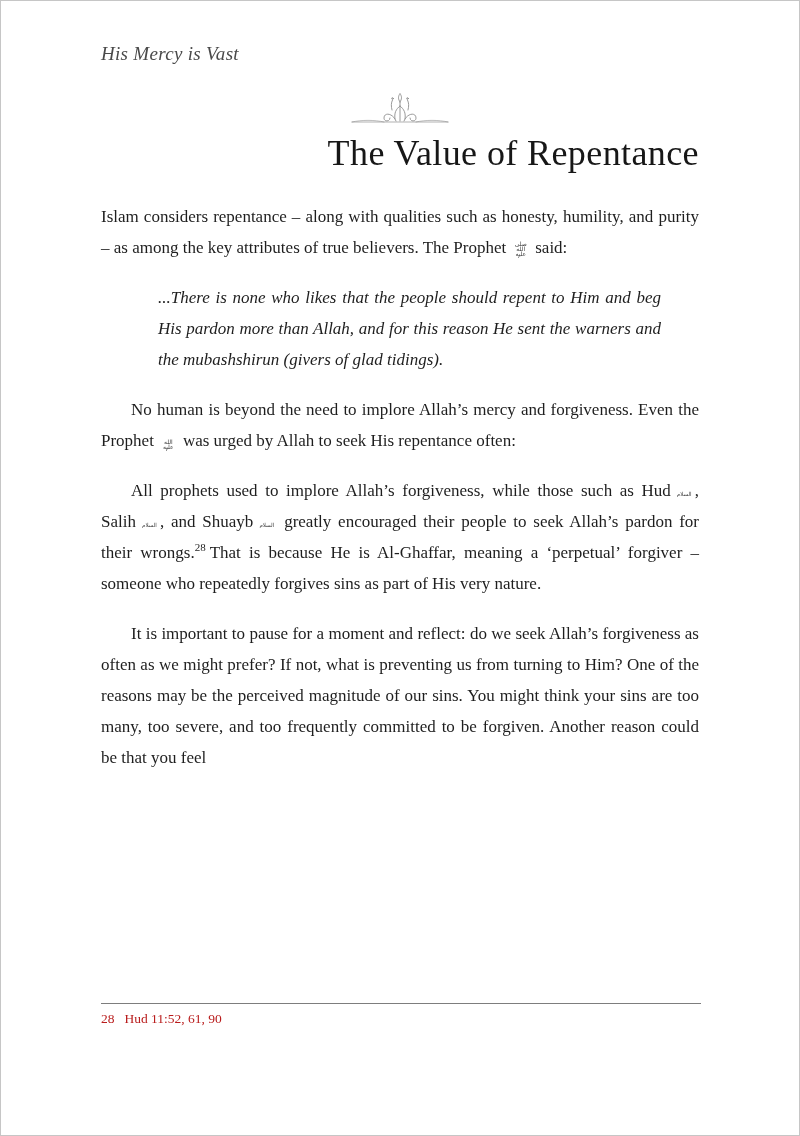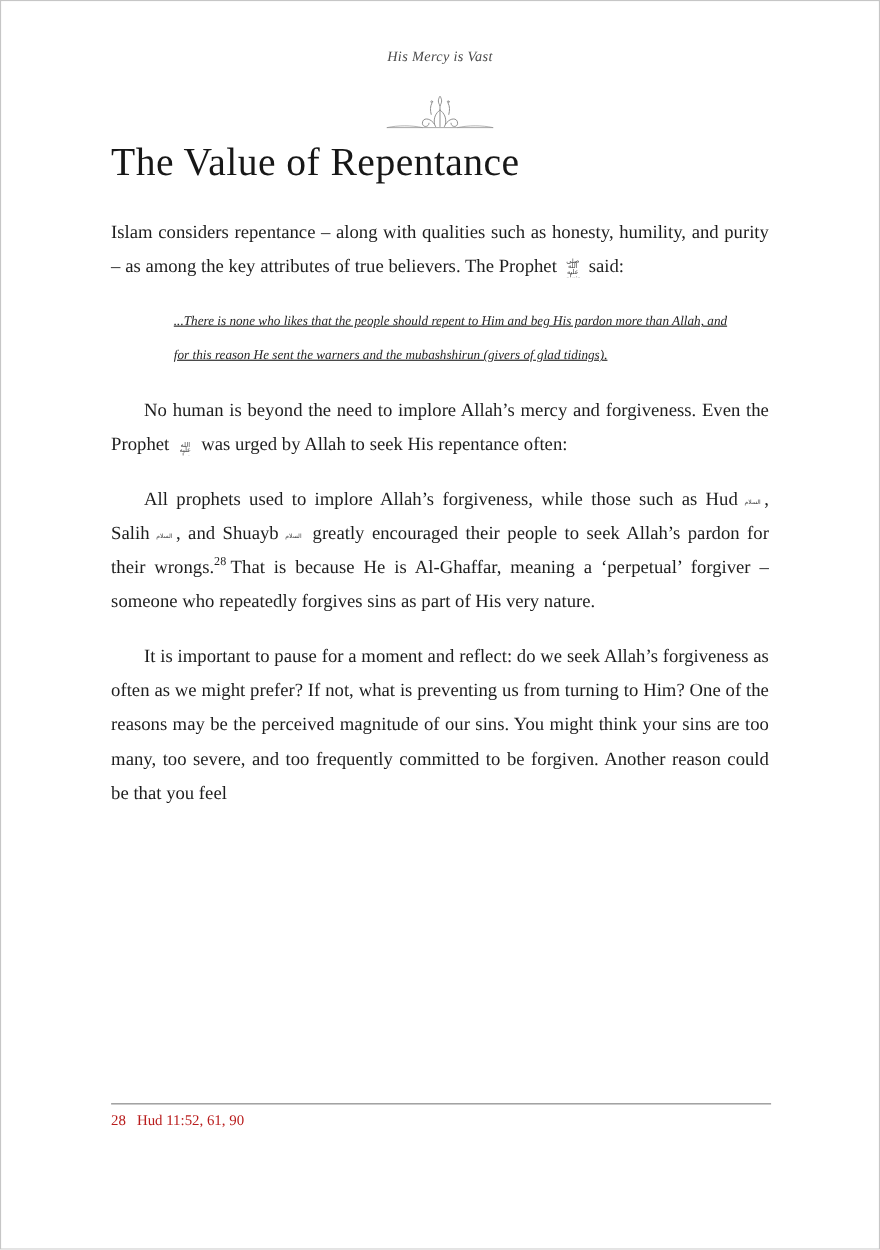--- a/index.html
+++ b/index.html
@@ -11,49 +11,48 @@
   }
   .page {
     position: relative;
     width: 800px; height: 1136px;
     background: #ffffff;
     border: 1px solid #c6c6c6;
     padding: 42px 100px 0 100px;
     overflow: hidden;
   }
   .running-header {
-    text-align: center;
+    text-align: left;
     font-style: italic;
-    font-size: 13px;
+    font-size: 19px;
     color: #4a4a4a;
     letter-spacing: 0.3px;
   }
   .ornament-wrap { text-align: center; margin: 27px 0 6px 0; }
   .chapter-title {
-    text-align: left;
+    text-align: right;
     font-weight: 400;
     font-size: 36px;
     letter-spacing: 0.4px;
     color: #171717;
     margin: 2px 0 27px 0;
   }
   .para {
     font-size: 17px;
     line-height: 31px;
     text-align: justify;
     margin-bottom: 19px;
     color: #1e1e1e;
   }
   .para.indent { text-indent: 30px; }
   .bquote {
     margin: 19px 38px 19px 57px;
-    font-size: 12px;
+    font-size: 17px;
     line-height: 31px;
     text-align: justify;
-    text-decoration: underline;
   }
   .bquote .qtext-italic { font-style: italic; }
   .bquote .attribution { display: block; font-style: normal; }
   .bquote.bold { font-weight: 700; }
   .bquote.bold .citation { font-weight: 400; }
   .honorific {
     display: inline-block;
     font-family: "DejaVu Sans", sans-serif;
     text-align: center;
     color: #3c3c3c;

